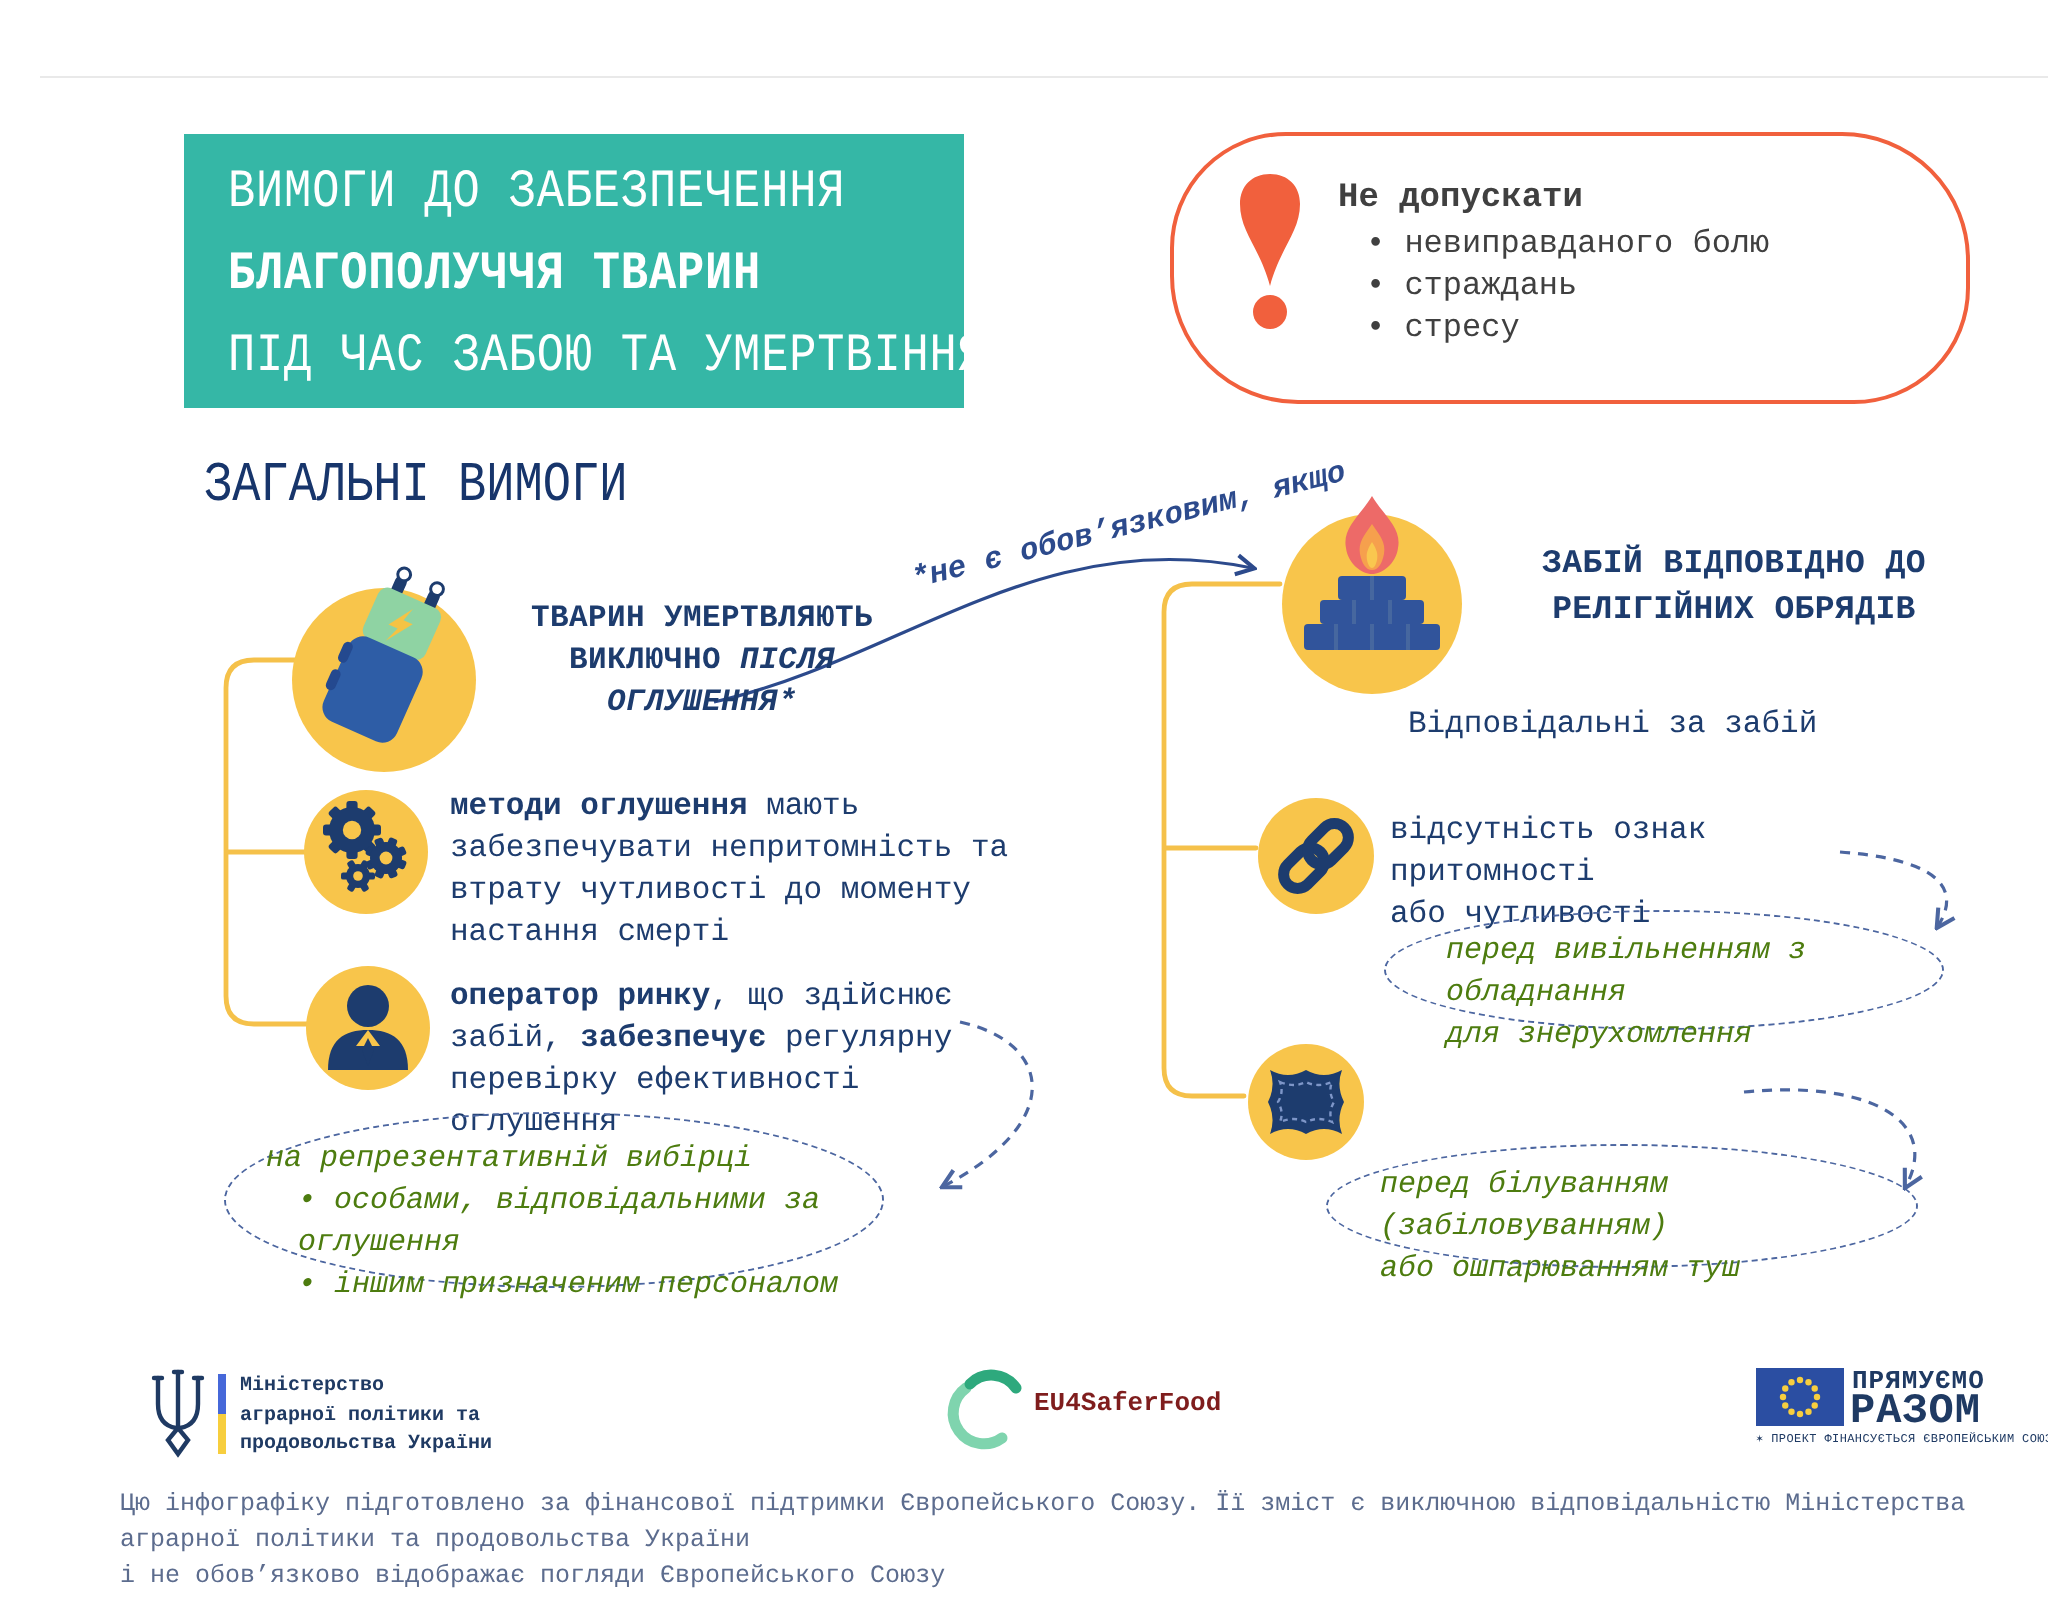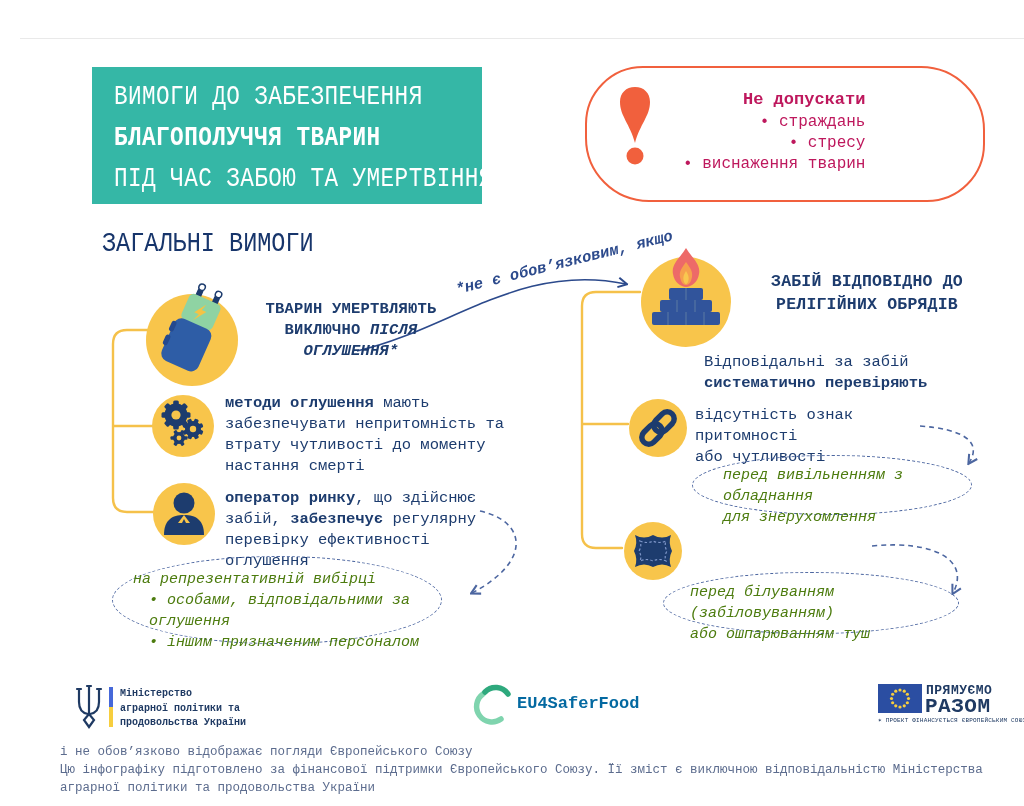--- a/index.html
+++ b/index.html
@@ -9,21 +9,21 @@
   .topline{position:absolute;left:0;top:38px;width:1024px;height:1px;background:#e9e9e9;}
   
   .title-block{position:absolute;left:72px;top:67px;width:390px;height:137px;background:#35B7A6;
                color:#fff;padding:10px 0 0 22px;box-sizing:border-box;}
   .title-line{font-size:27px;line-height:41px;letter-spacing:.5px;transform:scaleX(.84);transform-origin:0 0;white-space:nowrap;}
   .title-line.bold{font-weight:bold;}
   
   .warning{position:absolute;left:565px;top:66px;width:400px;height:136px;border:2.5px solid #F1603D;
            border-radius:58px 64px 58px 64px;box-sizing:border-box;}
   .warn-excl{position:absolute;left:30px;top:18px;}
-  .warn-text{position:absolute;left:82px;top:22px;color:#be185d;text-align:right;}
+  .warn-text{position:absolute;left:82px;top:22px;color:#404040;}
   .warn-title{font-weight:bold;font-size:17px;margin-bottom:3px;}
   .warn-list{margin:0;padding:0;list-style:none;font-size:16px;line-height:21px;}
   .warn-list li::before{content:"•  ";}
   .warn-list li{padding-left:14px;}
   
   .section-title{position:absolute;left:82px;top:228px;color:#17356B;font-size:28px;
                  transform:scaleX(.84);transform-origin:0 0;white-space:nowrap;}
   
   .txt{position:absolute;color:#1D3C6E;font-size:15.5px;line-height:21px;}
   .b{font-weight:bold;}
@@ -37,21 +37,21 @@
   .dbubble .line{display:block;}
   .dbubble ul{margin:0;padding:0;list-style:none;}
   .dbubble li::before{content:"•  ";}
   
   .icon{position:absolute;}
   .icon svg{overflow:visible;display:block;}
   
   .ministry-text{position:absolute;left:100px;top:687px;color:#1F3A63;font-size:10px;line-height:14.5px;font-weight:bold;}
   .mincolor-bar{position:absolute;left:89px;top:687px;width:4px;height:40px;
                 background:linear-gradient(#4668D9 0 50%, #F7CE3E 50% 100%);}
-  .eu4sf-text{position:absolute;left:497px;top:694px;color:#0369a1;font-size:17px;font-weight:bold;}
+  .eu4sf-text{position:absolute;left:497px;top:694px;color:#7f1d1d;font-size:13px;font-weight:bold;}
   .euprog-l1{position:absolute;left:906px;top:683px;color:#1F3A63;font-size:13px;font-weight:bold;letter-spacing:.5px;}
   .euprog-l2{position:absolute;left:905px;top:695px;color:#1F3A63;font-size:21px;font-weight:bold;letter-spacing:.5px;}
   .eu-funded{position:absolute;left:858px;top:716px;color:#1F3A63;font-size:6px;letter-spacing:.2px;white-space:nowrap;}
   .eu-funded::before{content:"✶ ";}
   .disclaimer{position:absolute;left:40px;top:743px;width:950px;color:#5C6C8E;font-size:12.5px;line-height:18px;}
 </style>
 </head>
 <body>
 
 <div class="canvas">
@@ -88,23 +88,23 @@
   <div class="warning">
     <div class="warn-excl">
       <svg width="36" height="80" viewBox="0 0 36 80">
         <path d="M 18,1 C 27,1 33,7 33,16 C 33,30 23,38 18,57 C 13,38 3,30 3,16 C 3,7 9,1 18,1 Z" fill="#F1603D"></path>
         <circle cx="18" cy="70" r="8.5" fill="#F1603D"></circle>
       </svg>
     </div>
     <div class="warn-text">
       <div class="warn-title">Не допускати</div>
       <ul class="warn-list">
+        <li>невиправданого болю</li>
         <li>страждань</li>
         <li>стресу</li>
-        <li>виснаження тварин</li>
       </ul>
     </div>
   </div>
 
   <div class="section-title">ЗАГАЛЬНІ ВИМОГИ</div>
 
   <div class="icon" style="left:122px;top:276px;">
     <svg width="100" height="116" viewBox="0 0 100 116">
       <circle cx="50" cy="64" r="46" fill="#F8C54B"></circle>
       <g transform="rotate(24 50 56)">
@@ -205,21 +205,20 @@
       <rect x="22" y="60" width="52" height="12" rx="2" fill="#31549B"></rect>
       <rect x="14" y="72" width="68" height="13" rx="2" fill="#31549B"></rect>
       <path d="M 48,48 V 60 M 39,60 V 72 M 57,60 V 72 M 30,72 V 85 M 48,72 V 85 M 66,72 V 85" stroke="#46679F" stroke-width="2" fill="none"></path>
     </svg>
   </div>
 
   <div class="txt caps" style="left:722px;top:270px;width:250px;font-size:16.5px;line-height:23px;">ЗАБІЙ ВІДПОВІДНО ДО РЕЛІГІЙНИХ ОБРЯДІВ</div>
 
   <div class="txt" style="left:684px;top:352px;width:280px;">
     <span style="display:block;">Відповідальні за забій</span>
-    <span class="b" style="display:block;">систематично перевіряють</span>
   </div>
 
   <div class="icon" style="left:607px;top:397px;">
     <svg width="62" height="62" viewBox="0 0 62 62">
       <circle cx="31" cy="31" r="29" fill="#F8C54B"></circle>
       <g transform="rotate(-45 31 31)" fill="none" stroke="#1D3C6E" stroke-width="5.5">
         <rect x="11" y="24" width="23" height="14" rx="7"></rect>
         <rect x="28" y="24" width="23" height="14" rx="7"></rect>
       </g>
     </svg>
@@ -290,17 +289,17 @@
         <circle cx="14.64" cy="10.25" r="1.6"></circle>
           <circle cx="17.75" cy="7.14" r="1.6"></circle>
       </g>
     </svg>
   </div>
   <div class="euprog-l1">ПРЯМУЄМО</div>
   <div class="euprog-l2">РАЗОМ</div>
   <div class="eu-funded">ПРОЕКТ ФІНАНСУЄТЬСЯ ЄВРОПЕЙСЬКИМ СОЮЗОМ</div>
 
   <div class="disclaimer">
+    <span style="display:block;">Цю інфографіку підготовлено за фінансової підтримки Європейського Союзу. Її зміст є виключною відповідальністю Міністерства аграрної політики та продовольства України</span>
     <span style="display:block;">і не обов’язково відображає погляди Європейського Союзу</span>
-    <span style="display:block;">Цю інфографіку підготовлено за фінансової підтримки Європейського Союзу. Її зміст є виключною відповідальністю Міністерства аграрної політики та продовольства України</span>
   </div>
 
 </div>
 
 </body></html>

